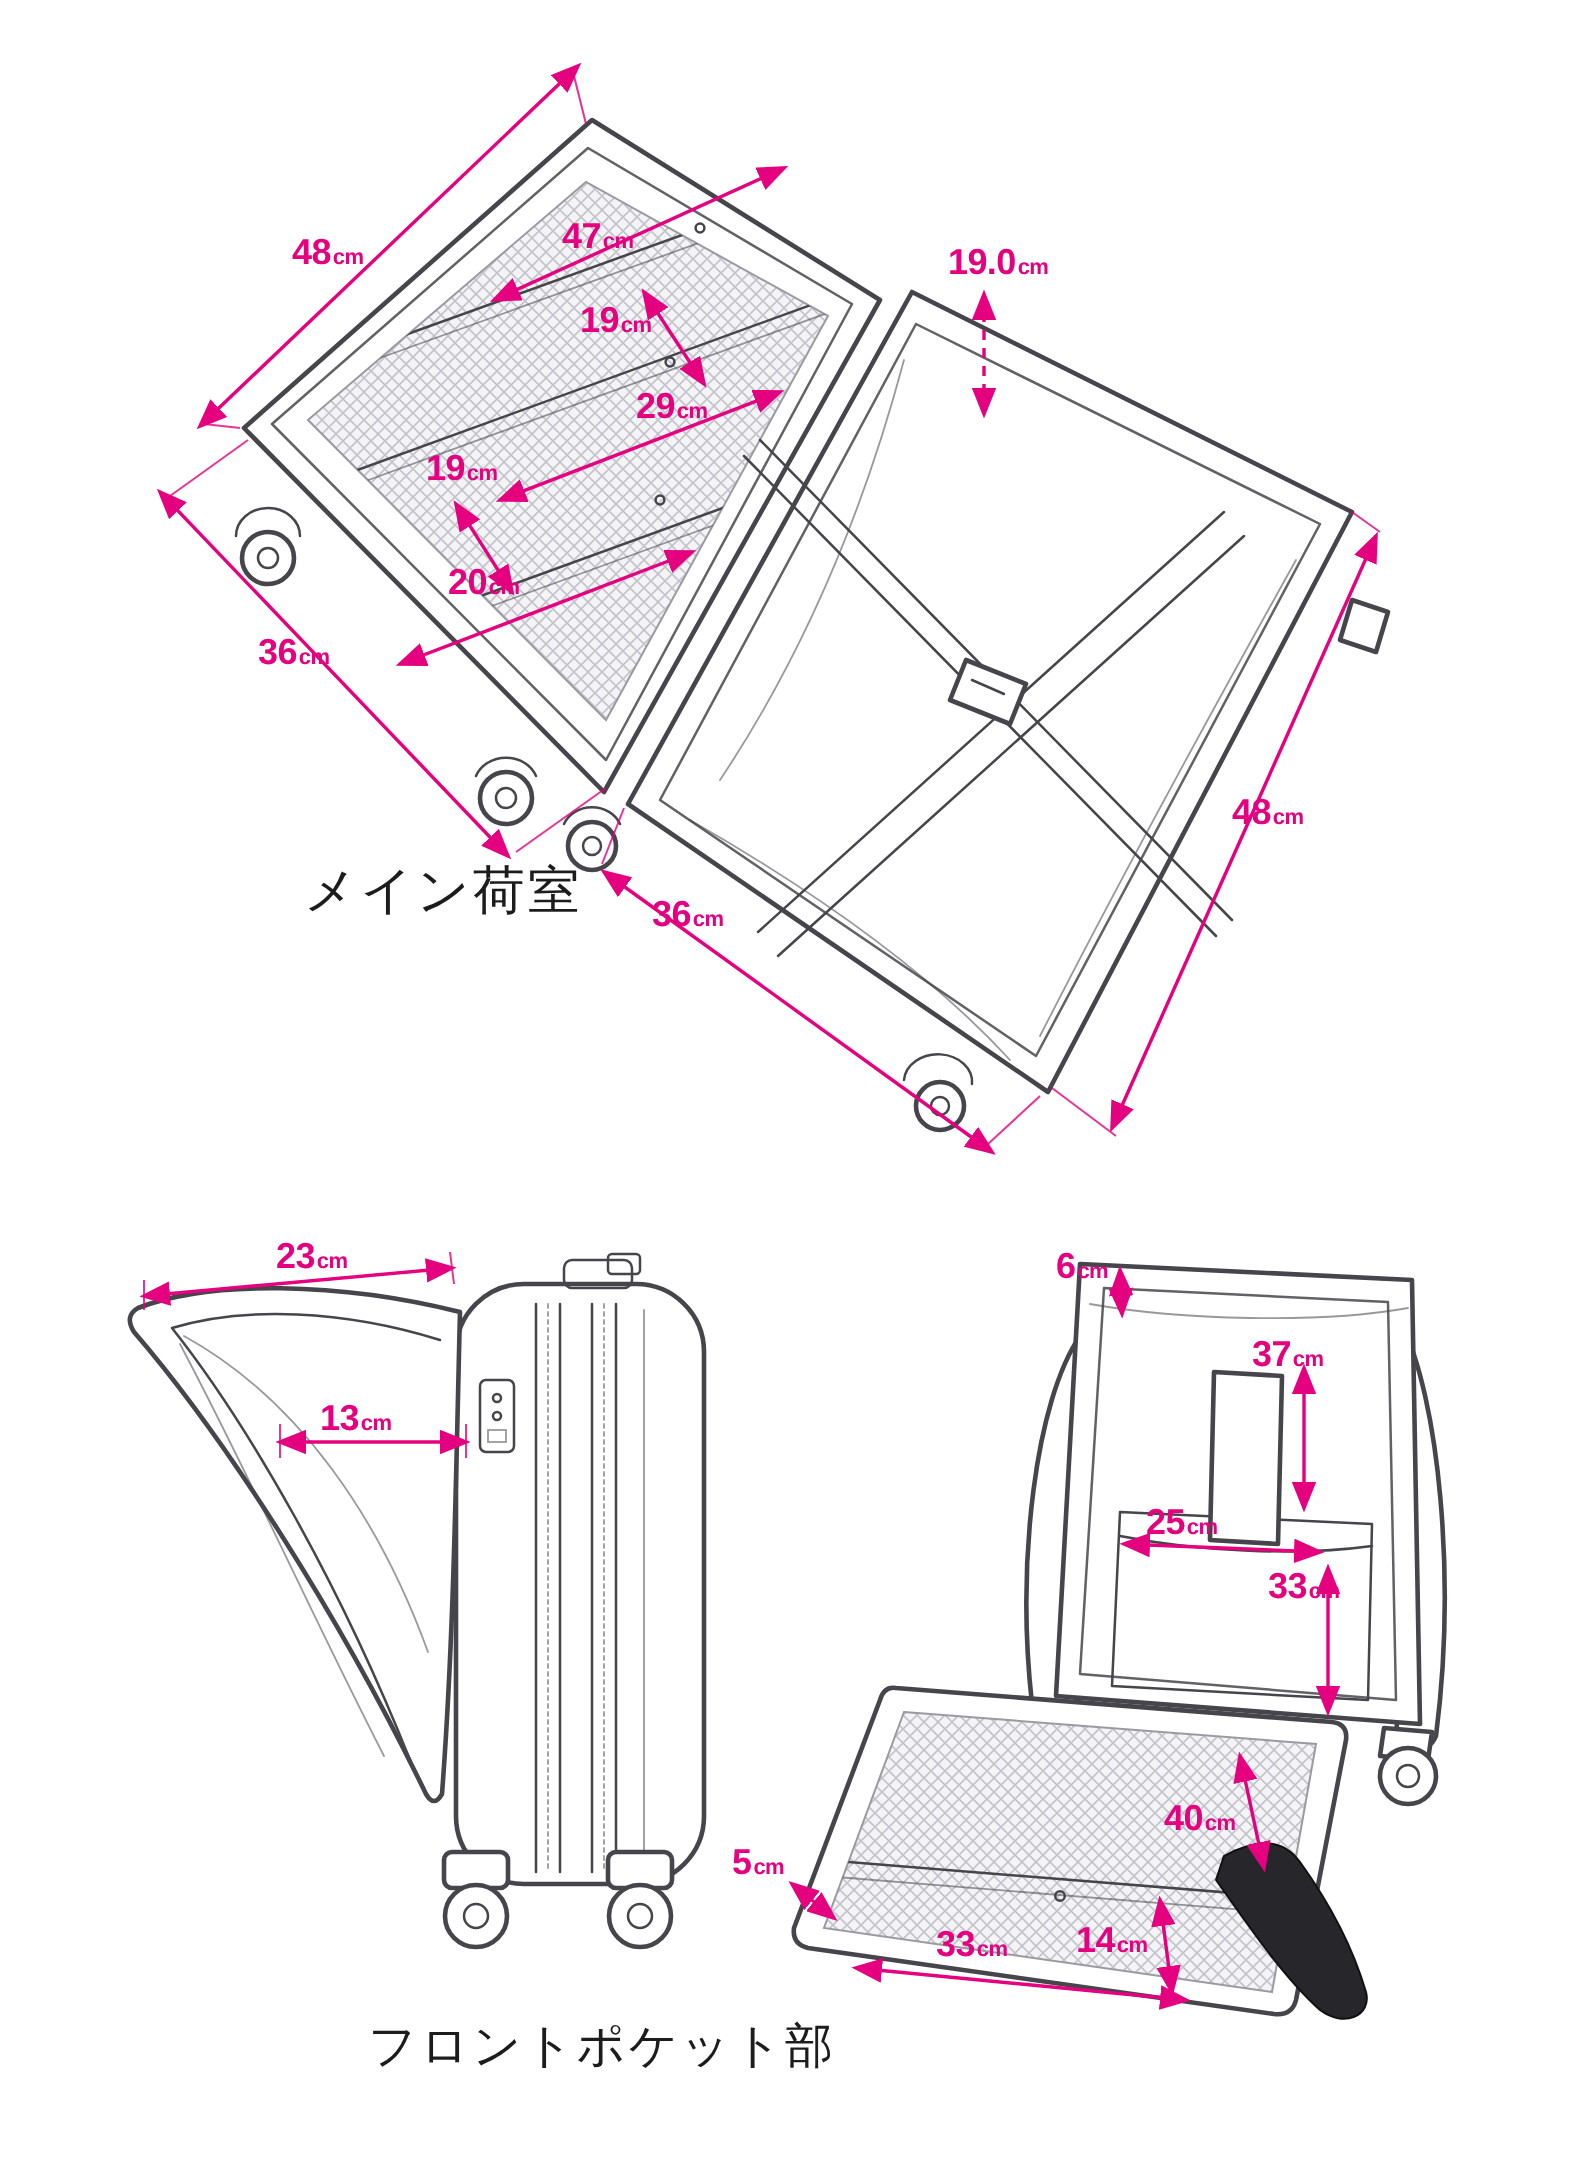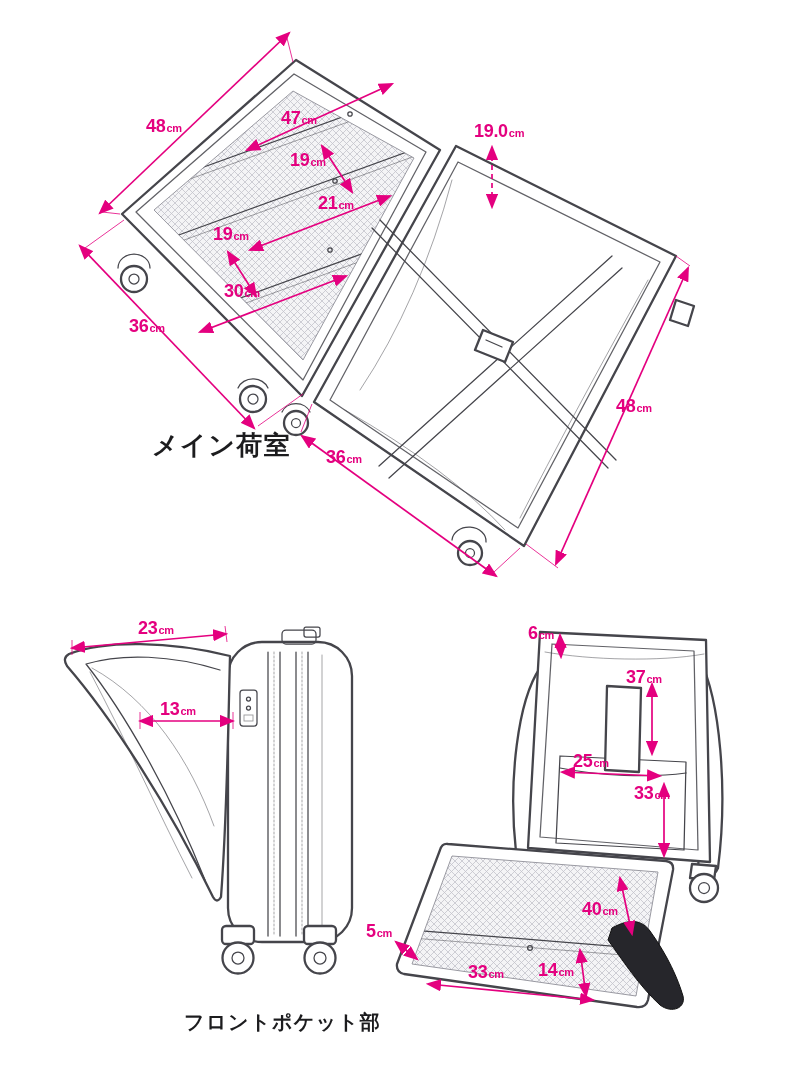--- a/index.html
+++ b/index.html
@@ -12,25 +12,25 @@
   svg.art { position:absolute; left:0; top:0; }
 
   
   .dim {
     position:absolute; color:var(--accent,#e4007f); font-weight:700;
     font-size:18px; line-height:1; white-space:nowrap; letter-spacing:-0.3px;
   }
   .dim .unit { font-size:11px; margin-left:1px; font-weight:700; }
 
   .sec-title {
-    position:absolute; color:#1c1c1e; font-weight:700; letter-spacing:1.5px;
+    position:absolute; color:#1c1c1e; font-weight:400; letter-spacing:1.5px;
     line-height:1;
   }
   .sec-title.main { font-size:26px; }
-  .sec-title.front { font-size:20px; }
+  .sec-title.front { font-size:24px; }
 
   
   .o2 { stroke:var(--ink,#45454b); stroke-width:2.3; fill:#fff; stroke-linejoin:round; stroke-linecap:round; }
   .o1 { stroke:var(--ink,#45454b); stroke-width:1.25; fill:none; stroke-linejoin:round; stroke-linecap:round; }
   .thin { stroke:var(--ink,#45454b); stroke-width:.9; fill:none; opacity:.55; stroke-linecap:round; }
   .meshfill { fill:url(#mesh); stroke:#9a9aa2; stroke-width:1; }
   .dl { stroke:var(--accent,#e4007f); stroke-width:1.7; fill:none; }
   .dl.dash { stroke-dasharray:5 4; }
   .xl { stroke:var(--accent,#e4007f); stroke-width:1; opacity:.8; }
   .ah { fill:var(--accent,#e4007f); }
@@ -235,27 +235,27 @@
   <div class="dim" style="left:146px; top:117px">
     <span class="num">48</span><span class="unit">cm</span>
   </div>
   <div class="dim" style="left:281px; top:109px">
     <span class="num">47</span><span class="unit">cm</span>
   </div>
   <div class="dim" style="left:290px; top:151px">
     <span class="num">19</span><span class="unit">cm</span>
   </div>
   <div class="dim" style="left:318px; top:194px">
-    <span class="num">21</span><span class="unit">cm</span>
+    <span class="num">29</span><span class="unit">cm</span>
   </div>
   <div class="dim" style="left:213px; top:225px">
     <span class="num">19</span><span class="unit">cm</span>
   </div>
   <div class="dim" style="left:224px; top:282px">
-    <span class="num">30</span><span class="unit">cm</span>
+    <span class="num">20</span><span class="unit">cm</span>
   </div>
   <div class="dim" style="left:129px; top:317px">
     <span class="num">36</span><span class="unit">cm</span>
   </div>
   <div class="dim" style="left:474px; top:122px">
     <span class="num">19.0</span><span class="unit">cm</span>
   </div>
   <div class="dim" style="left:616px; top:397px">
     <span class="num">48</span><span class="unit">cm</span>
   </div>

